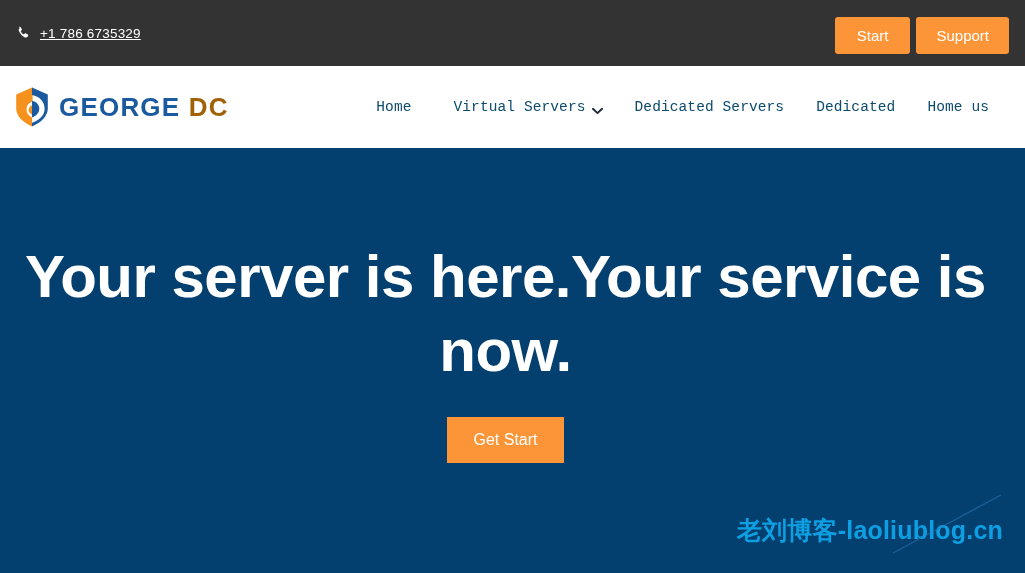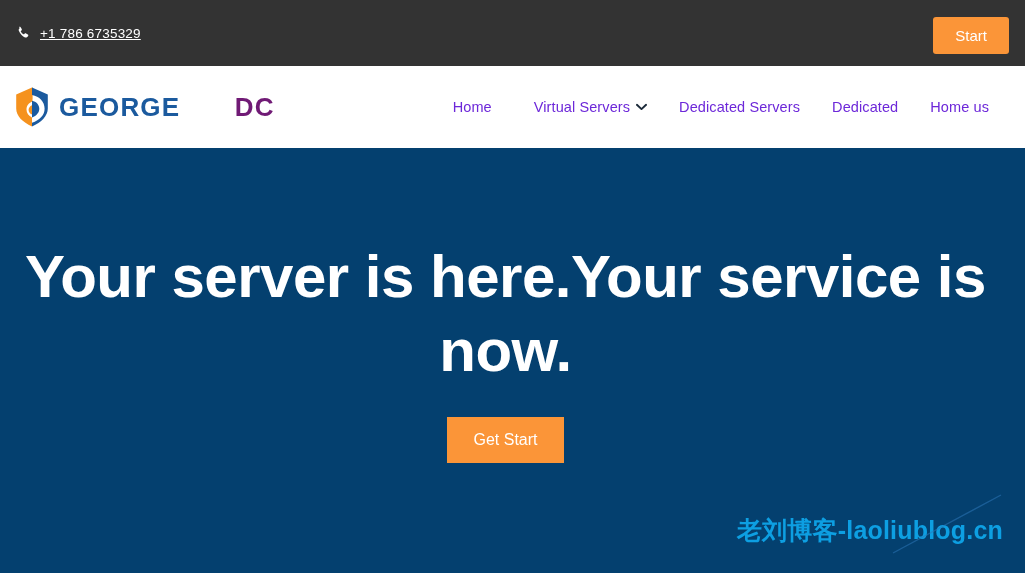--- a/index.html
+++ b/index.html
@@ -79,38 +79,39 @@
     text-decoration:none;
   }
   .brand-mark{width:36px;height:40px;display:block;}
   .brand-text{
     font-size:26px;
     font-weight:bold;
     letter-spacing:1.2px;
     line-height:1;
   }
   .brand-text .b1{color:#1b5a9e;}
-  .brand-text .b2{color:#701a75;margin-left:46px;}
+  .brand-text .b2{color:#a16207;}
 
   .nav{
     display:flex;
     align-items:center;
     gap:0;
   }
   .nav-item{
-    color:#6d28d9;
+    color:#0c4a6e;
     font-size:14.5px;
     text-decoration:none;
     padding:0 16px;
     display:flex;
-    align-items:center;
+    align-items:flex-end;
     gap:6px;
     white-space:nowrap;
     cursor:pointer;
     letter-spacing:.1px;
+    font-family:Liberation Mono, monospace;
   }
   .nav-item.first{padding-left:10px;padding-right:26px;}
   .caret{display:inline-block;width:11px;height:8px;}
   .caret svg{display:block;}
 
   
   .hero{
     position:relative;
     height:421px;
     background:#04406f;
@@ -190,20 +191,21 @@
         </svg>
       </span>
       <span>+1 786 6735329</span>
     </a>
 
 
   </div>
 
   <div class="topbar-actions">
     <button class="btn-orange">Start</button>
+    <button class="btn-orange support">Support</button>
   </div>
 
 </div>
 
 <div class="header">
 
   <a class="brand" href="#">
     <span>
       <svg class="brand-mark" viewBox="0 0 36 40" aria-hidden="true">
 

